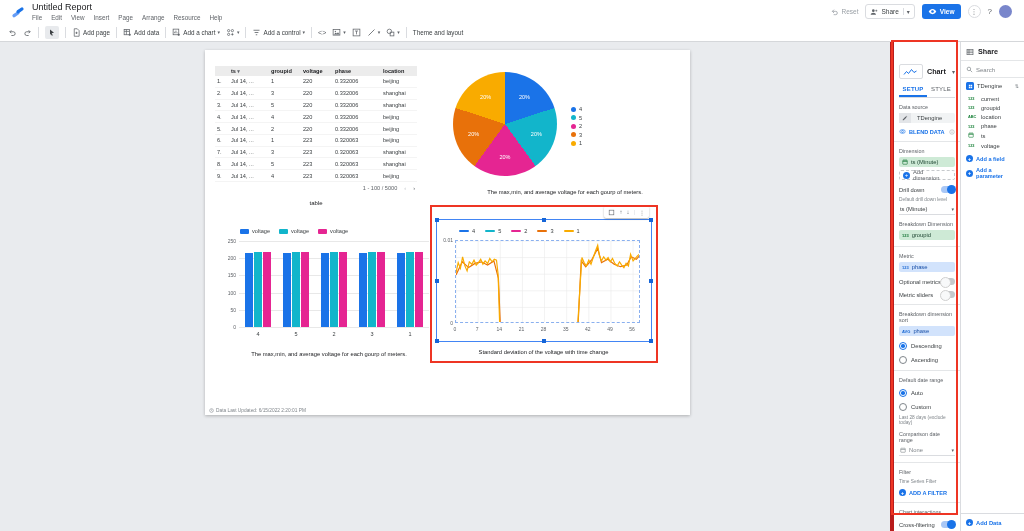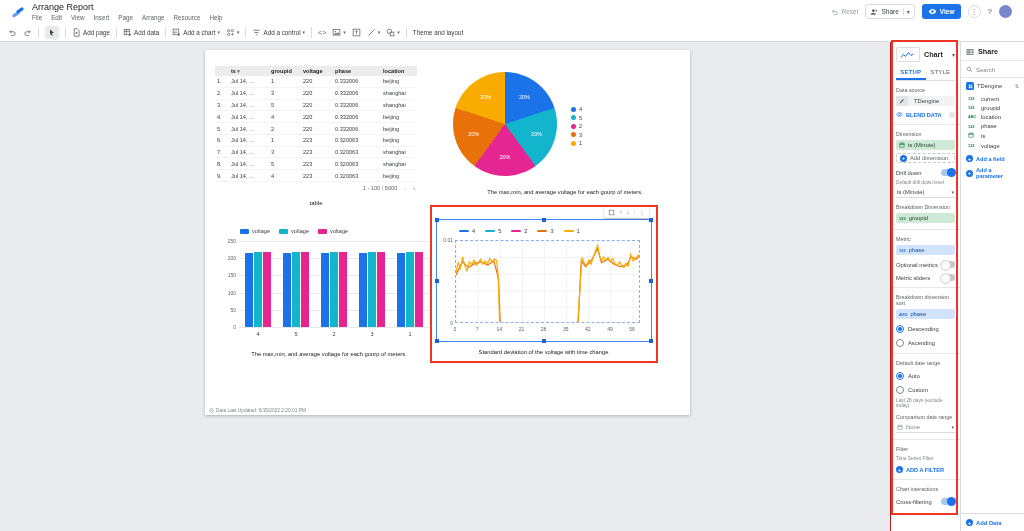--- a/index.html
+++ b/index.html
@@ -74,21 +74,21 @@
   #line-ylab-top { position:absolute; left:0px; top:17px; width:16px; text-align:right; font-size:5px; color:#5f6368; }
   #line-ylab-bot { position:absolute; left:0px; top:100px; width:16px; text-align:right; font-size:5px; color:#5f6368; }
   .lxt { position:absolute; top:106px; font-size:5px; color:#5f6368; transform:translateX(-50%); }
   #line-caption { position:absolute; left:0; top:144px; width:227px; text-align:center; font-size:5.8px; color:#202124; }
 
   #last-updated { position:absolute; left:4px; top:358px; font-size:4.8px; color:#80868b; display:flex; align-items:center; gap:2px; }
 
   .red-annot { position:absolute; border:2px solid #ee3524; z-index:40; pointer-events:none; }
 
   
-  #setup-panel { position:absolute; left:890px; top:42px; width:70px; height:489px; background:#fff; border-left:1px solid #b91c1c; padding:0 5px; overflow:hidden; z-index:5; }
+  #setup-panel { position:absolute; left:890px; top:42px; width:70px; height:489px; background:#fff; border-left:4px solid #b91c1c; padding:17px 5px; overflow:hidden; z-index:5; }
   #chart-type-row { margin-top:5px; display:flex; align-items:center; }
   #chart-type-icon { width:24px; height:15px; border:1px solid #dadce0; border-radius:2px; display:flex; align-items:center; justify-content:center; }
   #chart-type-label { font-size:7.2px; font-weight:bold; color:#202124; margin-left:4px; }
   #chart-type-caret { margin-left:auto; color:#5f6368; font-size:6px; }
   #setup-tabs { display:flex; margin-top:7px; border-bottom:1px solid #dadce0; }
   .tab { flex:1; text-align:center; font-size:6px; padding-bottom:3px; color:#5f6368; letter-spacing:.2px; }
   .tab.active { color:#1a73e8; font-weight:bold; border-bottom:2px solid #1a73e8; }
   .sec-label { font-size:5.4px; color:#5f6368; margin-top:6px; }
   .tiny-label { font-size:4.8px; color:#80868b; margin-top:4px; }
   .pdivider { height:1px; background:#e4e6e8; margin:6px -5px 0; }
@@ -127,21 +127,21 @@
   #data-bottom { position:absolute; left:0; bottom:0; width:100%; height:18px; border-top:1px solid #dadce0; background:#fff; display:flex; align-items:center; gap:3px; padding:0 5px; font-size:5.8px; color:#1a73e8; font-weight:bold; }
 </style>
 </head>
 <body>
 
 <div id="app-header">
   <svg id="logo" viewBox="0 0 24 24">
     <rect x="3" y="13" width="12" height="5" rx="2.5" fill="#669df6" transform="rotate(-35 9 15.5)"></rect>
     <rect x="9" y="7" width="12" height="5" rx="2.5" fill="#1a73e8" transform="rotate(-35 15 9.5)"></rect>
   </svg>
-  <div id="report-title">Arrange Report</div>
+  <div id="report-title">Untitled Report</div>
   <div id="menu-row">
       <span>File</span>
       <span>Edit</span>
       <span>View</span>
       <span>Insert</span>
       <span>Page</span>
       <span>Arrange</span>
       <span>Resource</span>
       <span>Help</span>
     </div>

